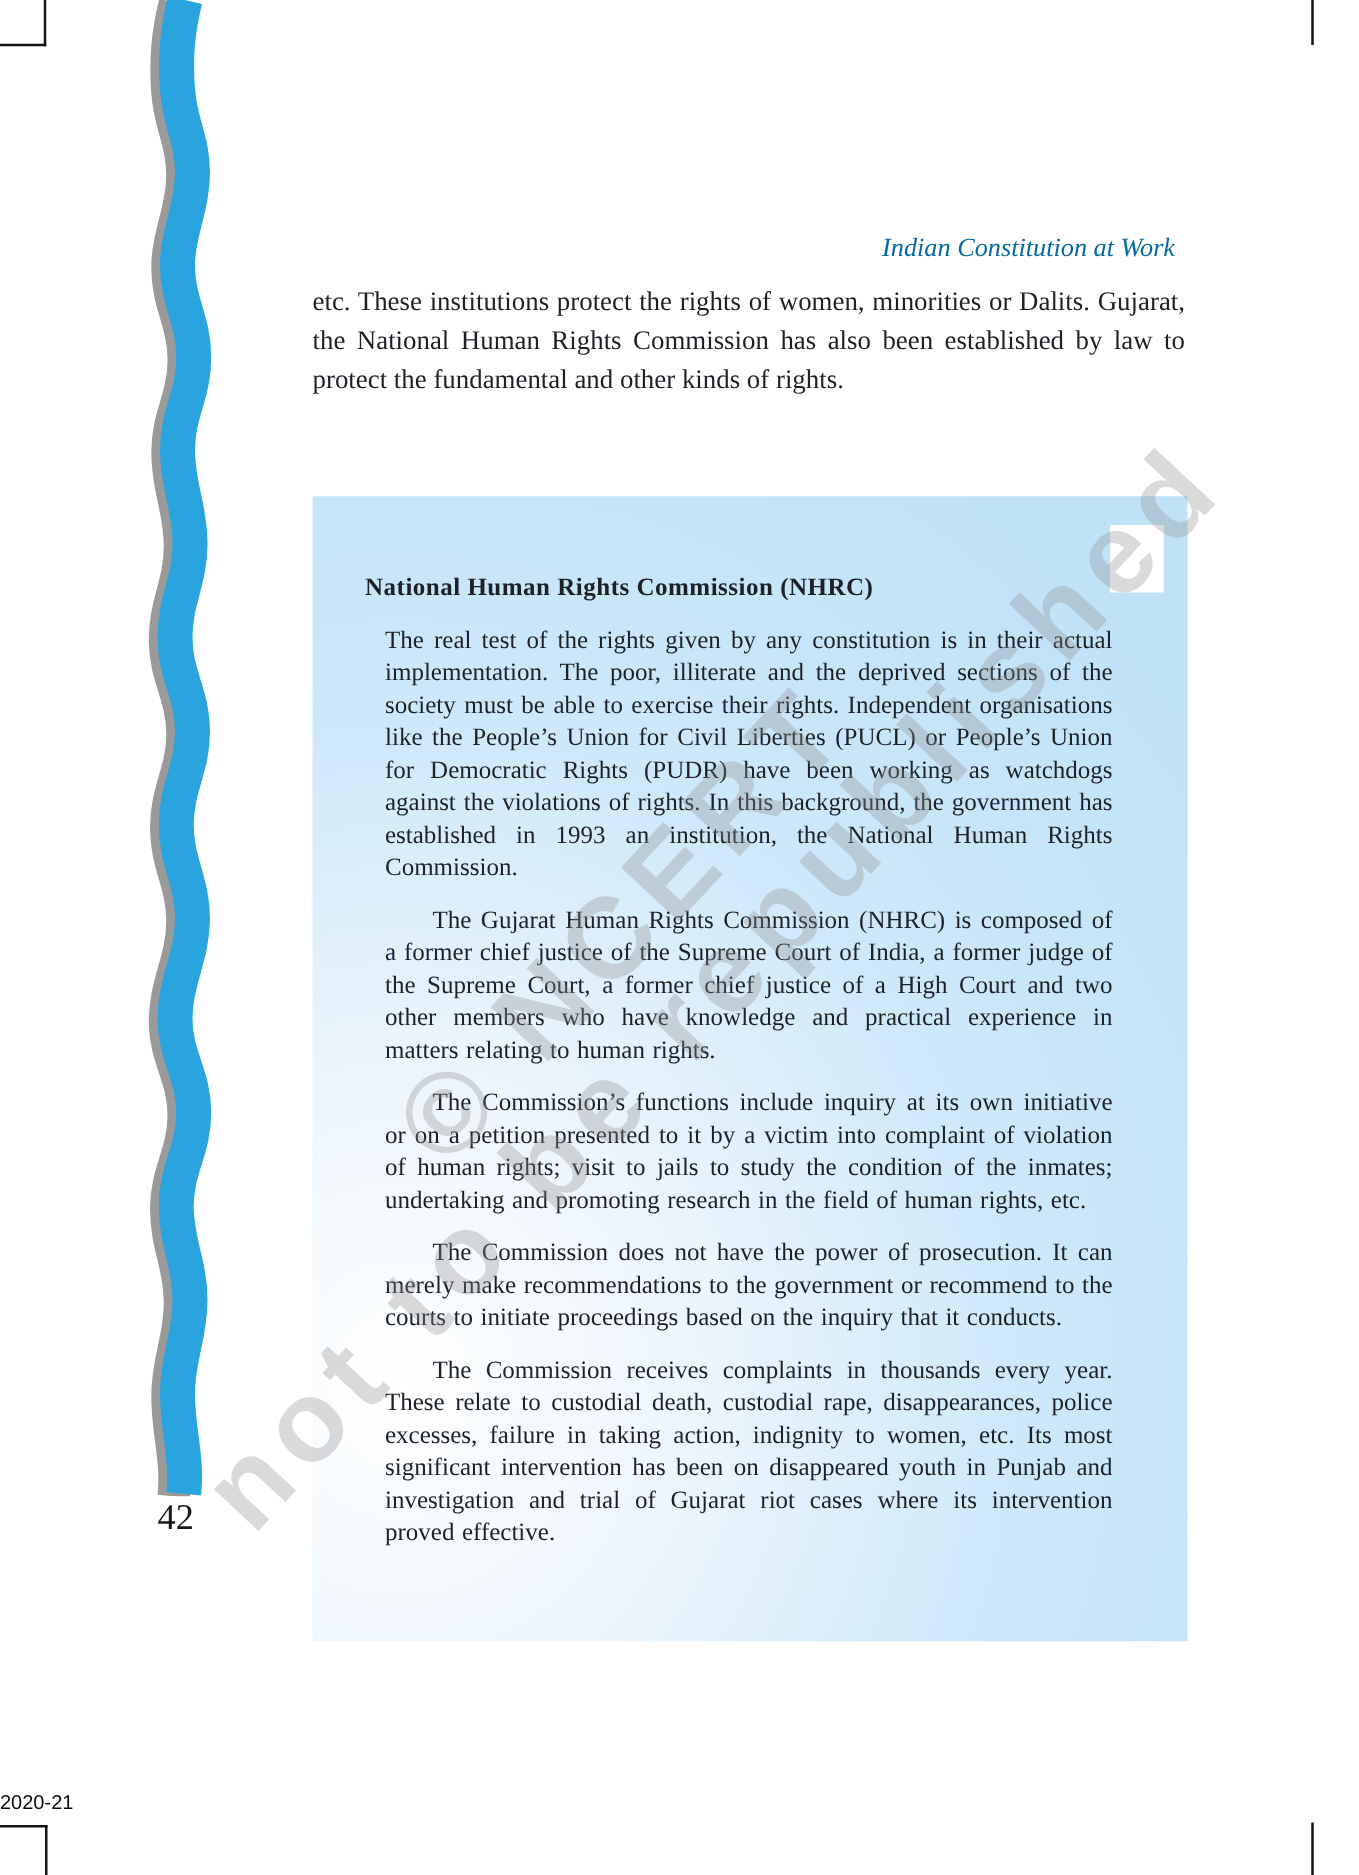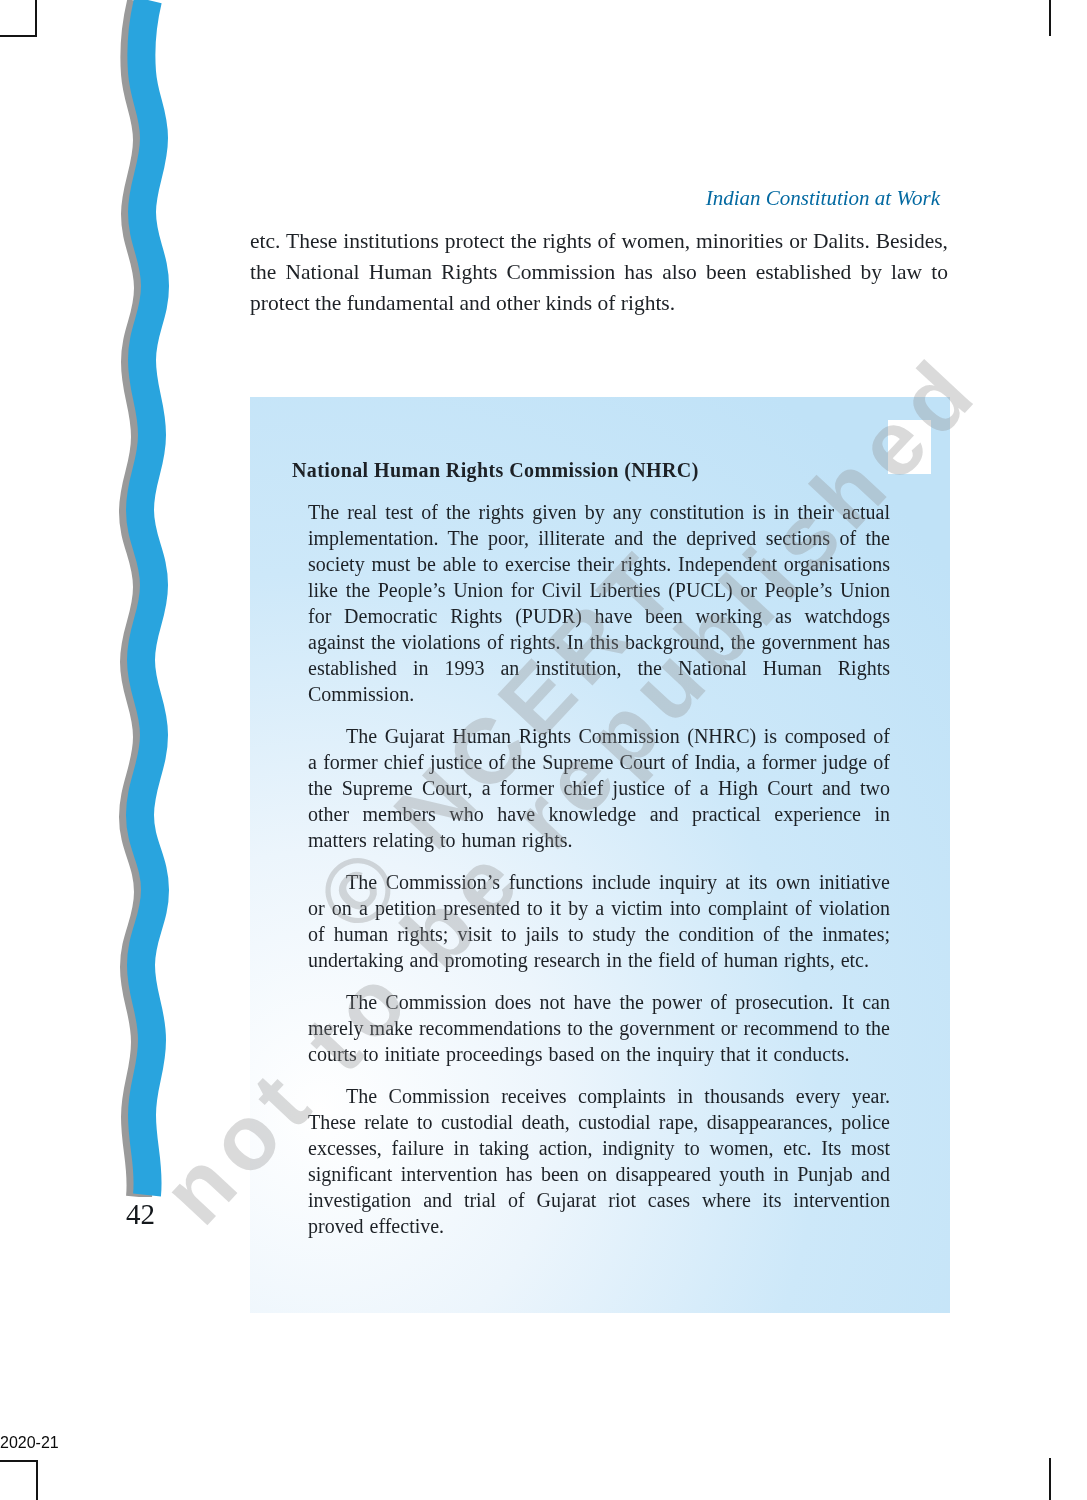--- a/index.html
+++ b/index.html
@@ -105,21 +105,21 @@
   <div class="crop-bl"></div>
   <div class="crop-br"></div>
 
   <svg class="ribbon" viewBox="0 0 90 1197" preserveAspectRatio="none" aria-hidden="true">
     <path class="ribbon-shadow" transform="translate(-8,2)" d="M48,0 C42,25 40,45 42,72 C44,99 54,112 54,138 C54,166 42,186 42,212 C42,242 55,256 55,286 C55,316 42,330 42,360 C42,390 52,405 52,435 C52,465 40,480 40,510 C40,540 54,555 54,585 C54,615 41,630 41,660 C41,690 54,705 54,735 C54,765 40,785 40,815 C40,845 55,860 55,890 C55,920 41,935 41,965 C41,995 52,1010 52,1040 C52,1070 42,1085 42,1115 C42,1145 50,1165 47,1195"></path>
     <path class="ribbon-blue" d="M48,0 C42,25 40,45 42,72 C44,99 54,112 54,138 C54,166 42,186 42,212 C42,242 55,256 55,286 C55,316 42,330 42,360 C42,390 52,405 52,435 C52,465 40,480 40,510 C40,540 54,555 54,585 C54,615 41,630 41,660 C41,690 54,705 54,735 C54,765 40,785 40,815 C40,845 55,860 55,890 C55,920 41,935 41,965 C41,995 52,1010 52,1040 C52,1070 42,1085 42,1115 C42,1145 50,1165 47,1195"></path>
   </svg>
 
   <div class="running-head">Indian Constitution at Work</div>
 
-  <p class="intro">etc. These institutions protect the rights of women, minorities or Dalits. Besides, the National Human Rights Commission has also been established by law to protect the fundamental and other kinds of rights.</p>
+  <p class="intro">etc. These institutions protect the rights of women, minorities or Dalits. Gujarat, the National Human Rights Commission has also been established by law to protect the fundamental and other kinds of rights.</p>
 
   <section class="nhrc-box">
     <div class="notch"></div>
     <h3 class="box-title">National Human Rights Commission (NHRC)</h3>
     <p class="box-para">The real test of the rights given by any constitution is in their actual implementation. The poor, illiterate and the deprived sections of the society must be able to exercise their rights. Independent organisations like the People’s Union for Civil Liberties (PUCL) or People’s Union for Democratic Rights (PUDR) have been working as watchdogs against the violations of rights. In this background, the government has established in 1993 an institution, the National Human Rights Commission.</p>
     <p class="box-para indent">The Gujarat Human Rights Commission (NHRC) is composed of a former chief justice of the Supreme Court of India, a former judge of the Supreme Court, a former chief justice of a High Court and two other members who have knowledge and practical experience in matters relating to human rights.</p>
     <p class="box-para indent">The Commission’s functions include inquiry at its own initiative or on a petition presented to it by a victim into complaint of violation of human rights; visit to jails to study the condition of the inmates; undertaking and promoting research in the field of human rights, etc.</p>
     <p class="box-para indent">The Commission does not have the power of prosecution. It can merely make recommendations to the government or recommend to the courts to initiate proceedings based on the inquiry that it conducts.</p>
     <p class="box-para indent">The Commission receives complaints in thousands every year. These relate to custodial death, custodial rape, disappearances, police excesses, failure in taking action, indignity to women, etc. Its most significant intervention has been on disappeared youth in Punjab and investigation and trial of Gujarat riot cases where its intervention proved effective.</p>
   </section>

